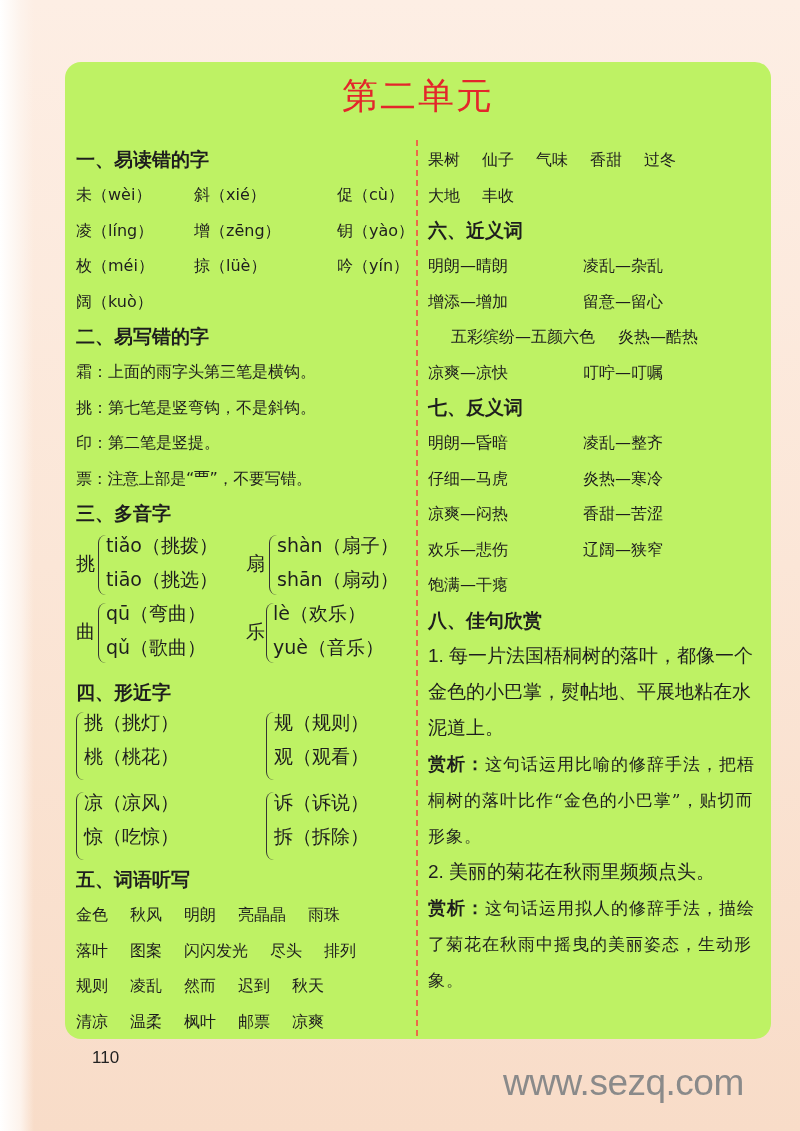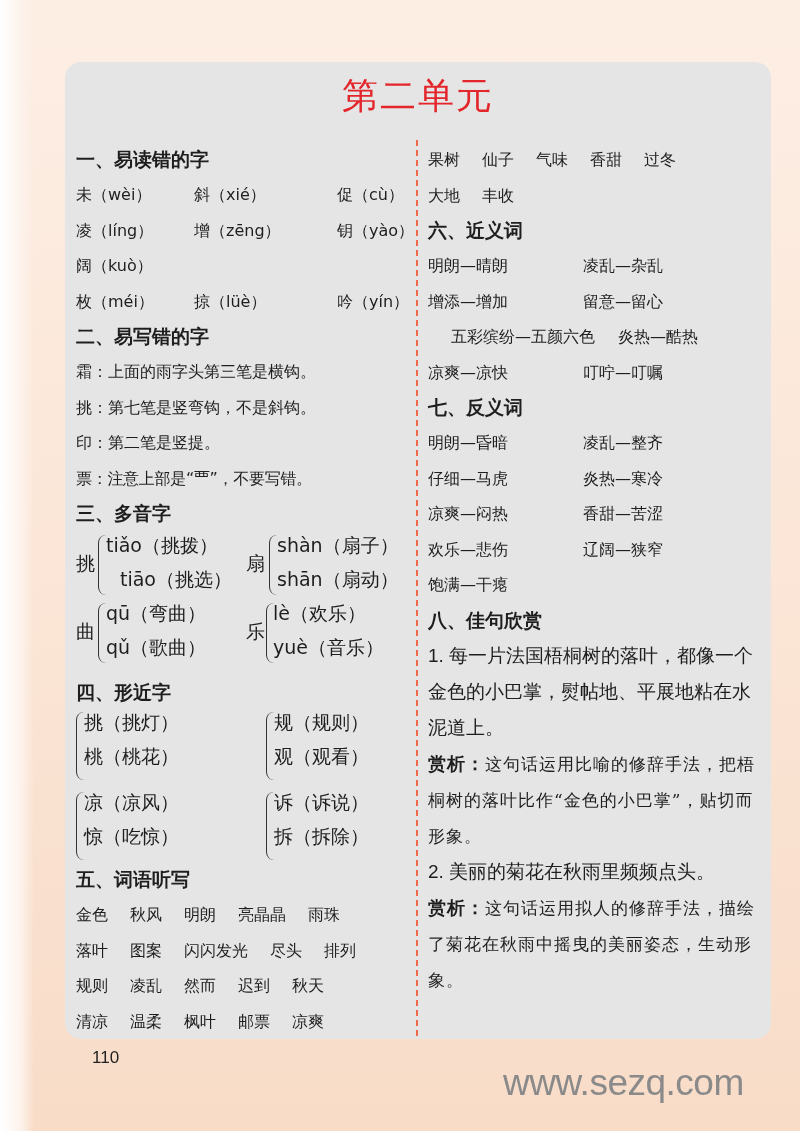--- a/index.html
+++ b/index.html
@@ -9,21 +9,21 @@
     font-family: "DejaVu Sans", sans-serif;
     color:#1e1e1e;
     position:relative;
   }
   .left-edge {
     position:absolute; left:0; top:0; width:34px; height:1131px;
     background: linear-gradient(90deg, #fff 0%, #fdf3ec 60%, rgba(253,238,228,0) 100%);
   }
   .panel {
     position:absolute; left:65px; top:62px; width:706px; height:977px;
-    background:#e5e5e5; border-radius:16px;
+    background:#bef264; border-radius:16px;
   }
   .title {
     position:absolute; left:0; right:0; top:10px; text-align:center;
     font-family: "DejaVu Serif", serif; font-size:36px; color:#e3262b;
     letter-spacing:2px; font-weight:normal;
   }
   .divider {
     position:absolute; left:351px; top:78px; width:0; height:896px;
     border-left:2px dashed #ec6a4a;
   }
@@ -64,38 +64,38 @@
   <div class="col col-left">
 
     <div class="h">一、易读错的字</div>
     <div class="line row3">
       <span class="c1">未（wèi）</span><span class="c2">斜（xié）</span><span>促（cù）</span>
     </div>
     <div class="line row3">
       <span class="c1">凌（líng）</span><span class="c2">增（zēng）</span><span>钥（yào）</span>
     </div>
     <div class="line row3">
-      <span class="c1">阔（kuò）</span>
+      <span class="c1">枚（méi）</span><span class="c2">掠（lüè）</span><span>吟（yín）</span>
     </div>
     <div class="line row3">
-      <span class="c1">枚（méi）</span><span class="c2">掠（lüè）</span><span>吟（yín）</span>
+      <span class="c1">阔（kuò）</span>
     </div>
 
     <div class="h">二、易写错的字</div>
     <div class="line">霜：上面的雨字头第三笔是横钩。</div>
     <div class="line">挑：第七笔是竖弯钩，不是斜钩。</div>
     <div class="line">印：第二笔是竖提。</div>
     <div class="line" style="letter-spacing:-0.3px">票：注意上部是“覀”，不要写错。</div>
 
     <div class="h">三、多音字</div>
     <div class="brace-group">
       <span class="ch" style="left:0">挑</span>
       <div class="brace" style="left:22px"></div>
       <span class="opt" style="left:30px;top:2px">tiǎo（挑拨）</span>
-      <span class="opt" style="left:44px;top:36px">tiāo（挑选）</span>
+      <span class="opt" style="left:30px;top:36px">tiāo（挑选）</span>
 
       <span class="ch" style="left:170px">扇</span>
       <div class="brace" style="left:193px"></div>
       <span class="opt" style="left:201px;top:2px">shàn（扇子）</span>
       <span class="opt" style="left:201px;top:36px">shān（扇动）</span>
     </div>
     <div class="brace-group">
       <span class="ch" style="left:0">曲</span>
       <div class="brace" style="left:22px"></div>
       <span class="opt" style="left:30px;top:2px">qū（弯曲）</span>

